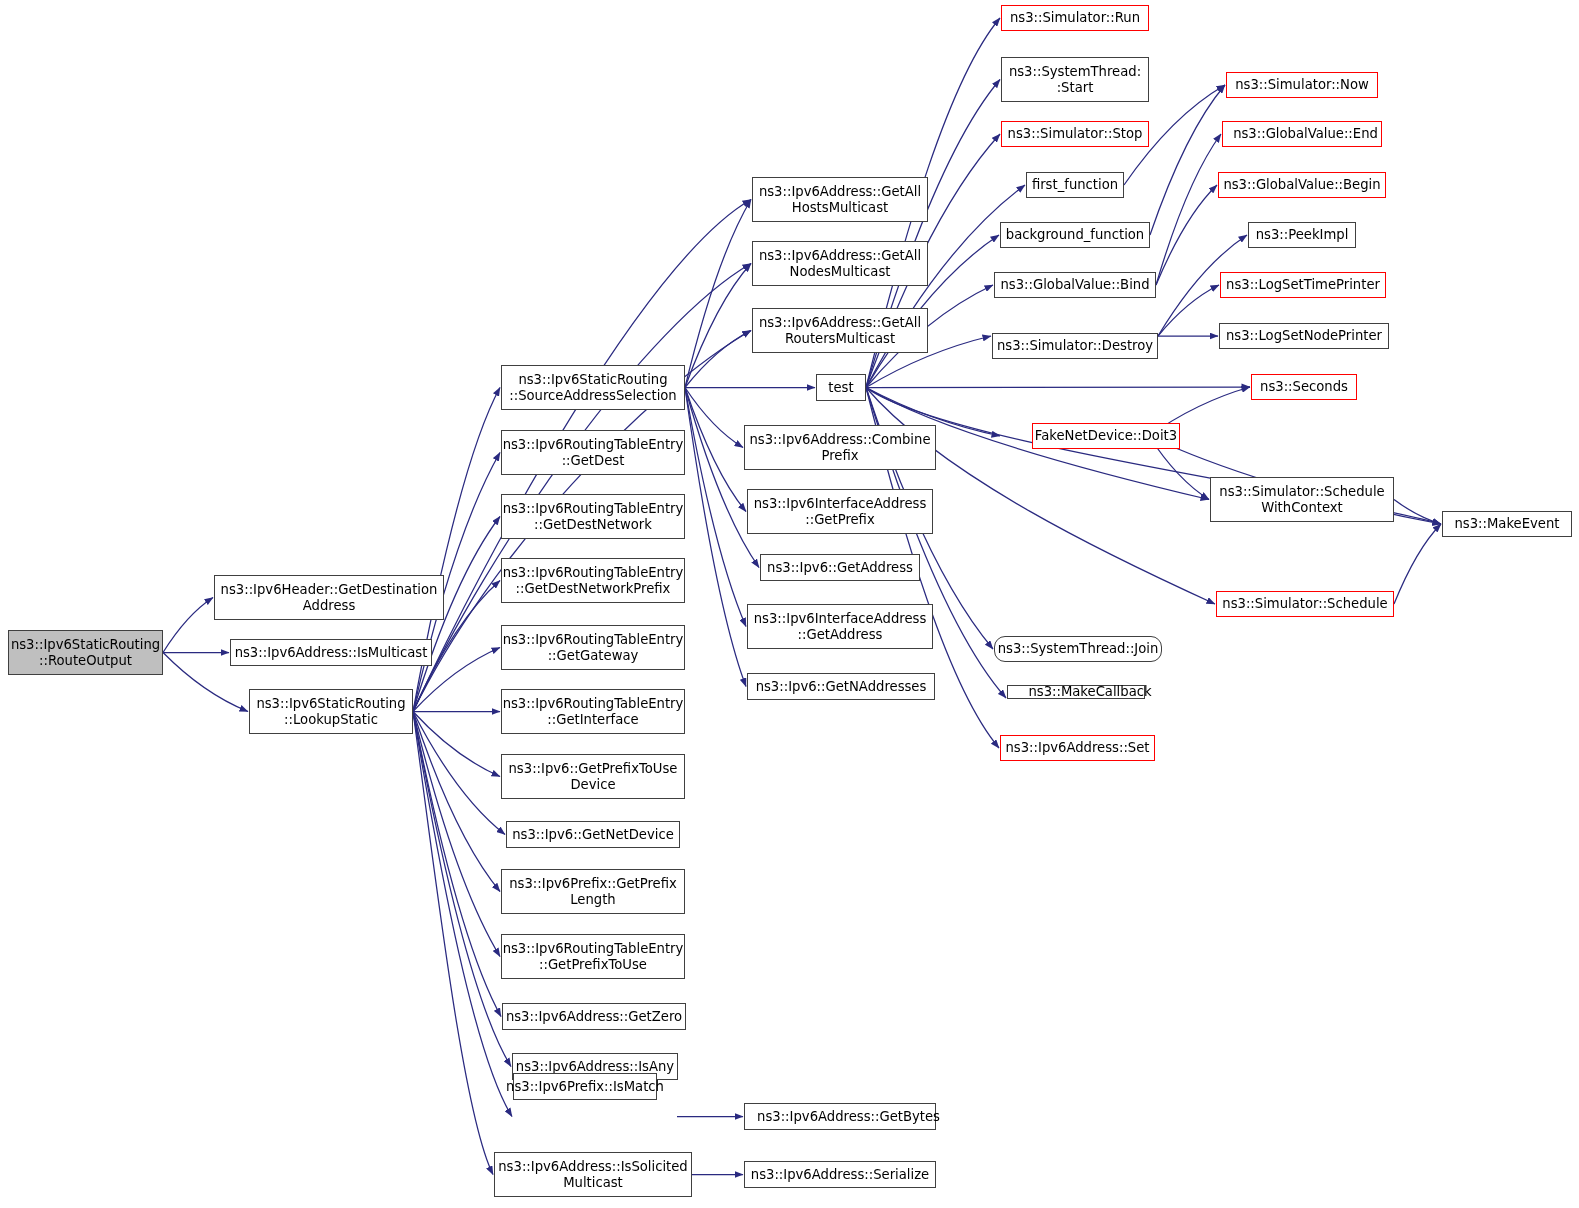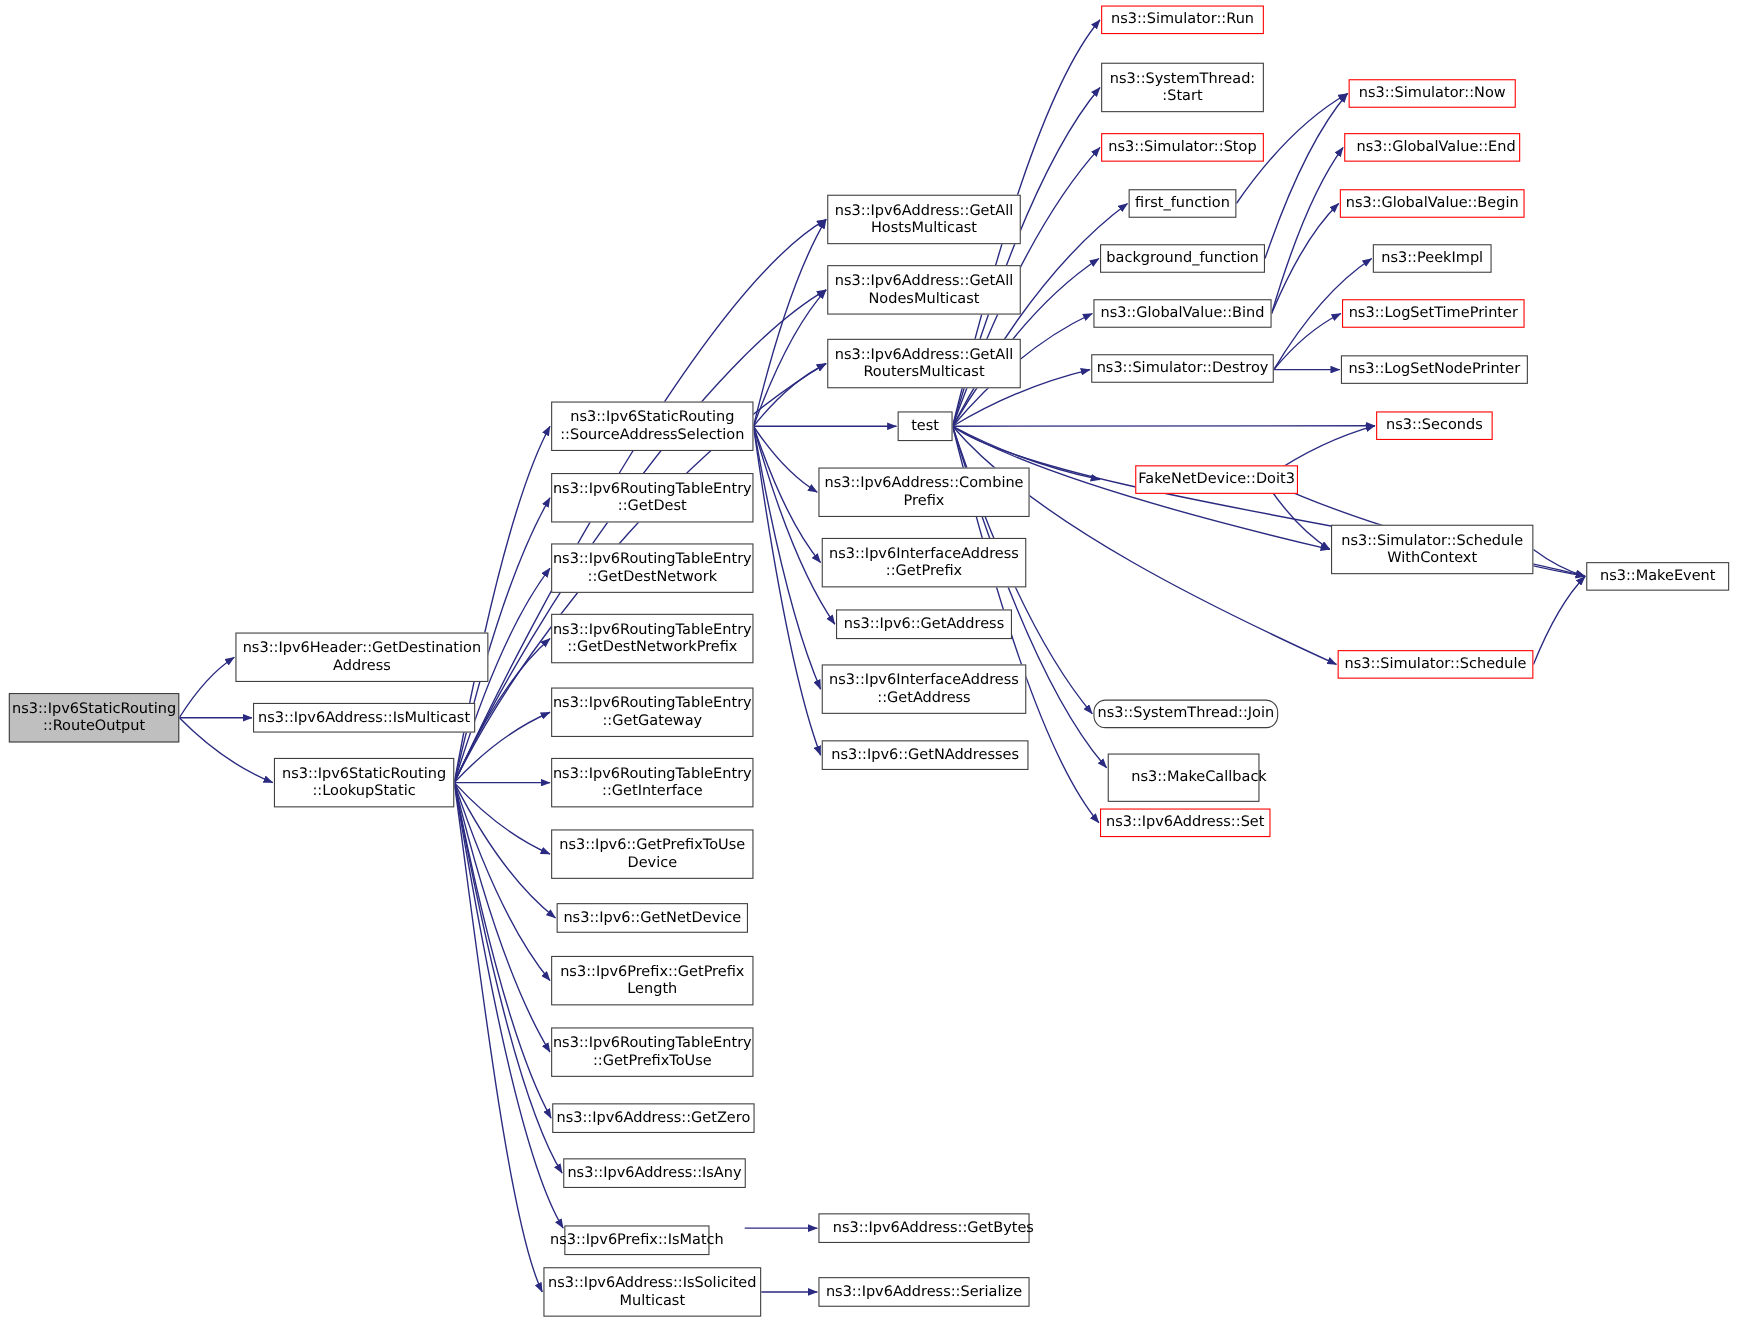--- a/index.html
+++ b/index.html
@@ -138,21 +138,21 @@
       <div class="node" style="left: 501px; top: 934px; width: 184px; height: 45px;">
         <span>ns3::Ipv6RoutingTableEntry
 ::GetPrefixToUse</span>
       </div>
       <div class="node" style="left: 502px; top: 1003px; width: 184px; height: 27px;">
         <span>ns3::Ipv6Address::GetZero</span>
       </div>
       <div class="node" style="left: 512px; top: 1053px; width: 166px; height: 27px;">
         <span>ns3::Ipv6Address::IsAny</span>
       </div>
-      <div class="node" style="left: 513px; top: 1114px; width: 132px; height: 27px;">
+      <div class="node" style="left: 513px; top: 1073px; width: 144px; height: 27px;">
         <span>ns3::Ipv6Prefix::IsMatch</span>
       </div>
       <div class="node" style="left: 494px; top: 1152px; width: 198px; height: 45px;">
         <span>ns3::Ipv6Address::IsSolicited
 Multicast</span>
       </div>
       <div class="node" style="left: 752px; top: 177px; width: 176px; height: 45px;">
         <span>ns3::Ipv6Address::GetAll
 HostsMulticast</span>
       </div>
@@ -203,30 +203,30 @@
       </div>
       <div class="node" style="left: 1026px; top: 172px; width: 98px; height: 26px;">
         <span>first_function</span>
       </div>
       <div class="node" style="left: 1000px; top: 222px; width: 150px; height: 26px;">
         <span>background_function</span>
       </div>
       <div class="node" style="left: 994px; top: 272px; width: 162px; height: 26px;">
         <span>ns3::GlobalValue::Bind</span>
       </div>
-      <div class="node" style="left: 992px; top: 322px; width: 166px; height: 26px;">
+      <div class="node" style="left: 992px; top: 333px; width: 166px; height: 26px;">
         <span>ns3::Simulator::Destroy</span>
       </div>
       <div class="node red" style="left: 1001px; top: 423px; width: 148px; height: 26px; margin-left: 31px;">
         <span>FakeNetDevice::Doit3</span>
       </div>
       <div class="node" style="left: 994px; top: 636px; width: 168px; height: 26px; border-radius: 11px;">
         <span>ns3::SystemThread::Join</span>
       </div>
-      <div class="node" style="left: 1007px; top: 685px; width: 138px; height: 44px; padding-left: 31px;">
+      <div class="node" style="left: 1007px; top: 685px; width: 138px; height: 14px; padding-left: 31px;">
         <span>ns3::MakeCallback</span>
       </div>
       <div class="node red" style="left: 1000px; top: 735px; width: 155px; height: 26px;">
         <span>ns3::Ipv6Address::Set</span>
       </div>
       <div class="node red" style="left: 1226px; top: 72px; width: 152px; height: 26px;">
         <span>ns3::Simulator::Now</span>
       </div>
       <div class="node red" style="left: 1222px; top: 121px; width: 160px; height: 26px; padding-left: 10px;">
         <span>ns3::GlobalValue::End</span>

